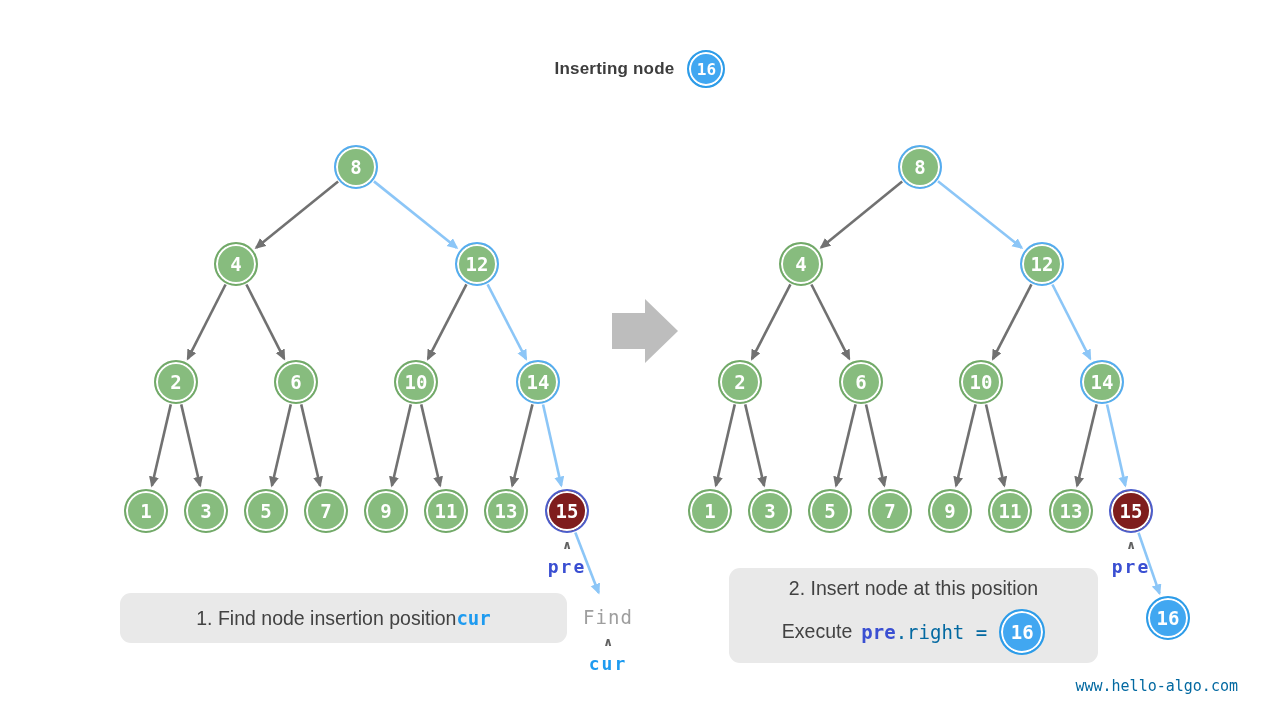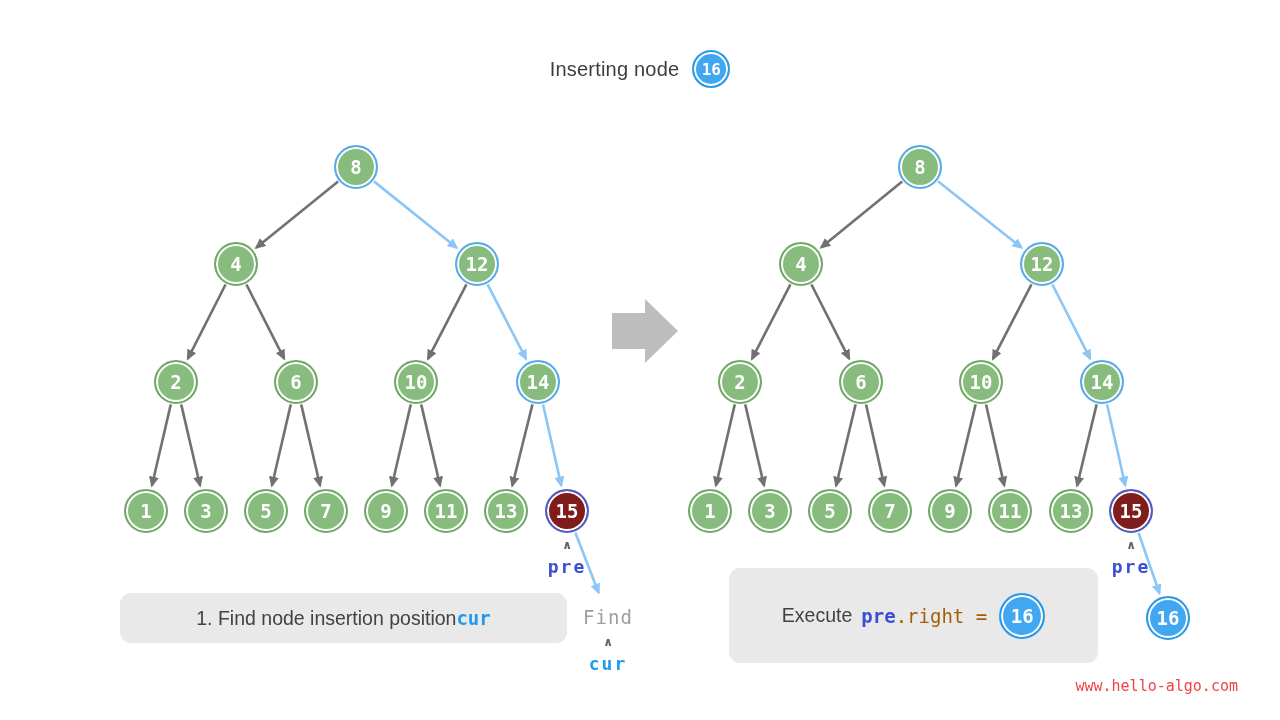--- a/index.html
+++ b/index.html
@@ -1,21 +1,21 @@
 <!DOCTYPE html>
 <html><head>
 <meta charset="utf-8">
 <style>
   html,body{margin:0;padding:0;background:#fff;}
   #canvas{position:relative;width:1280px;height:720px;background:#ffffff;overflow:hidden;
           font-family:"Liberation Sans",sans-serif;}
   
   .title-row{position:absolute;left:0;right:0;top:50px;display:flex;justify-content:center;
              align-items:center;gap:13px;z-index:2;}
-  .title-text{font-size:20px;font-weight:normal;color:#3d3d3d;letter-spacing:.2px;}
+  .title-text{font-size:17px;font-weight:bold;color:#3d3d3d;letter-spacing:.2px;}
   .badge{border-radius:50%;background:#41a7f1;border:2px solid #2d9ce8;
          box-shadow:inset 0 0 0 2px #ffffff;display:flex;align-items:center;justify-content:center;
          color:#fff;font-family:"DejaVu Sans Mono",monospace;font-weight:bold;box-sizing:border-box;}
   .badge.small{width:38px;height:38px;font-size:16px;}
   .badge.big{width:46px;height:46px;font-size:19px;}
   
   .node{position:absolute;width:44px;height:44px;border-radius:50%;box-sizing:border-box;
         display:flex;align-items:center;justify-content:center;color:#fff;
         font-family:"DejaVu Sans Mono",monospace;font-size:19px;font-weight:bold;
         box-shadow:inset 0 0 0 2px #ffffff;transform:translate(-50%,-50%);z-index:2;}
@@ -36,24 +36,24 @@
   .none-label{color:#9e9e9e;font-size:19px;letter-spacing:1px;}
   
   .caption{position:absolute;background:#e9e9e9;border-radius:11px;z-index:2;color:#424242;
            font-size:19.5px;}
   #caption1{left:120px;top:593px;width:447px;height:50px;display:flex;align-items:center;
             justify-content:center;}
   #caption2{left:729px;top:568px;width:369px;height:95px;display:flex;flex-direction:column;
             align-items:center;justify-content:center;gap:9px;}
   .code-cur{color:#1e9bf0;font-family:"DejaVu Sans Mono",monospace;font-weight:bold;font-size:19px;}
   .code-pre{color:#3a4fd2;font-family:"DejaVu Sans Mono",monospace;font-weight:bold;font-size:19px;}
-  .code-gray{color:#a16207;font-family:"DejaVu Sans Mono",monospace;font-size:19px;}
+  .code-gray{color:#0369a1;font-family:"DejaVu Sans Mono",monospace;font-size:19px;}
   .cap2-line{display:flex;align-items:center;}
   
-  #watermark{position:absolute;right:42px;top:677px;color:#ef4444;z-index:2;
+  #watermark{position:absolute;right:42px;top:677px;color:#0369a1;z-index:2;
              font-family:"DejaVu Sans Mono",monospace;font-size:15px;}
 </style>
 </head>
 <body>
 
 <div id="canvas">
 
   <div class="title-row">
     <span class="title-text">Inserting node</span>
     <span class="badge small">16</span>
@@ -147,20 +147,23 @@
     <span class="flabel pre-label" style="left:1131px;top:566px">pre</span>
   </div>
 
   <div id="caption1" class="caption">
     <span>1. Find node insertion position</span>
     <span class="code-cur">cur</span>
   </div>
 
   <div id="caption2" class="caption">
     <div class="cap2-line">
+      <span>2. Insert node at this position</span>
+    </div>
+    <div class="cap2-line">
       <span style="margin-right:9px;">Execute</span>
       <span class="code-pre">pre</span>
       <span class="code-gray">.right =</span>
       <span class="badge big" style="margin-left:12px;">16</span>
     </div>
   </div>
 
   <div id="watermark">www.hello-algo.com</div>
 </div>
 

